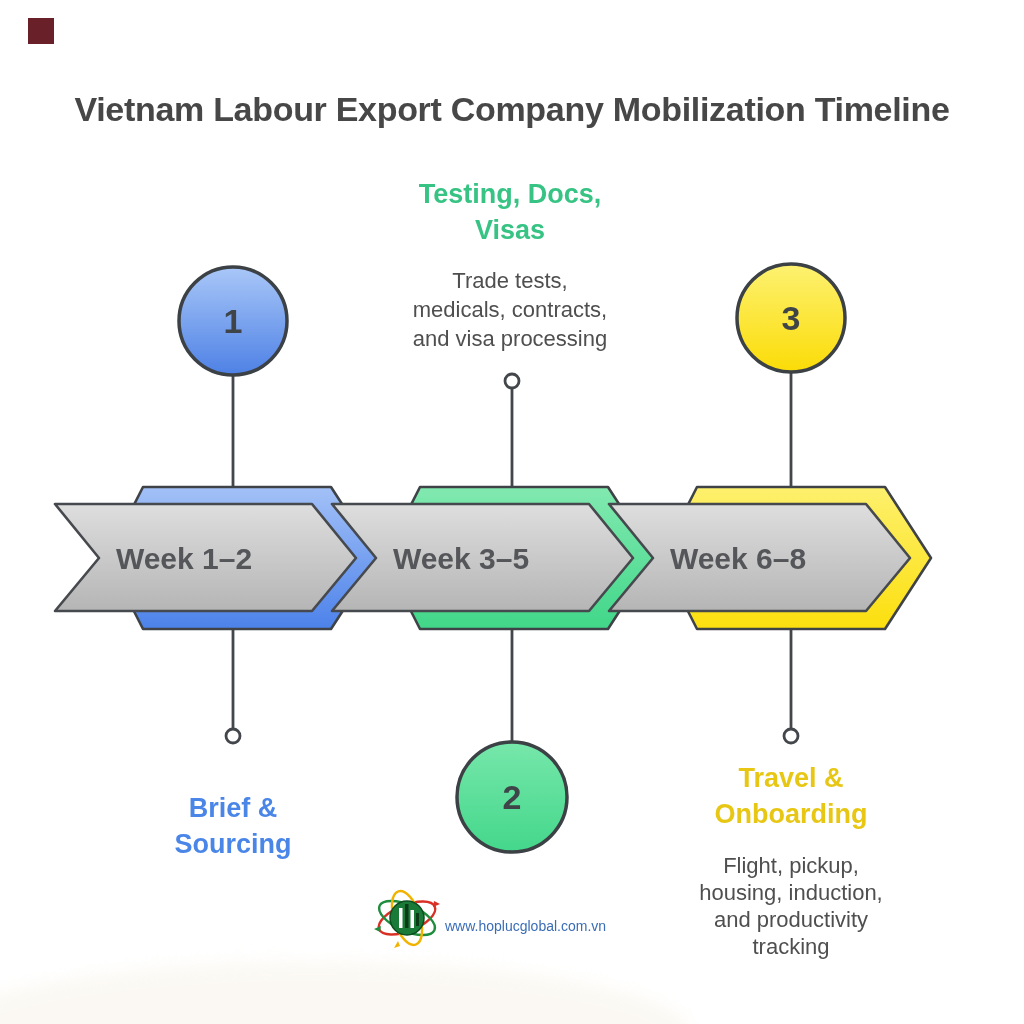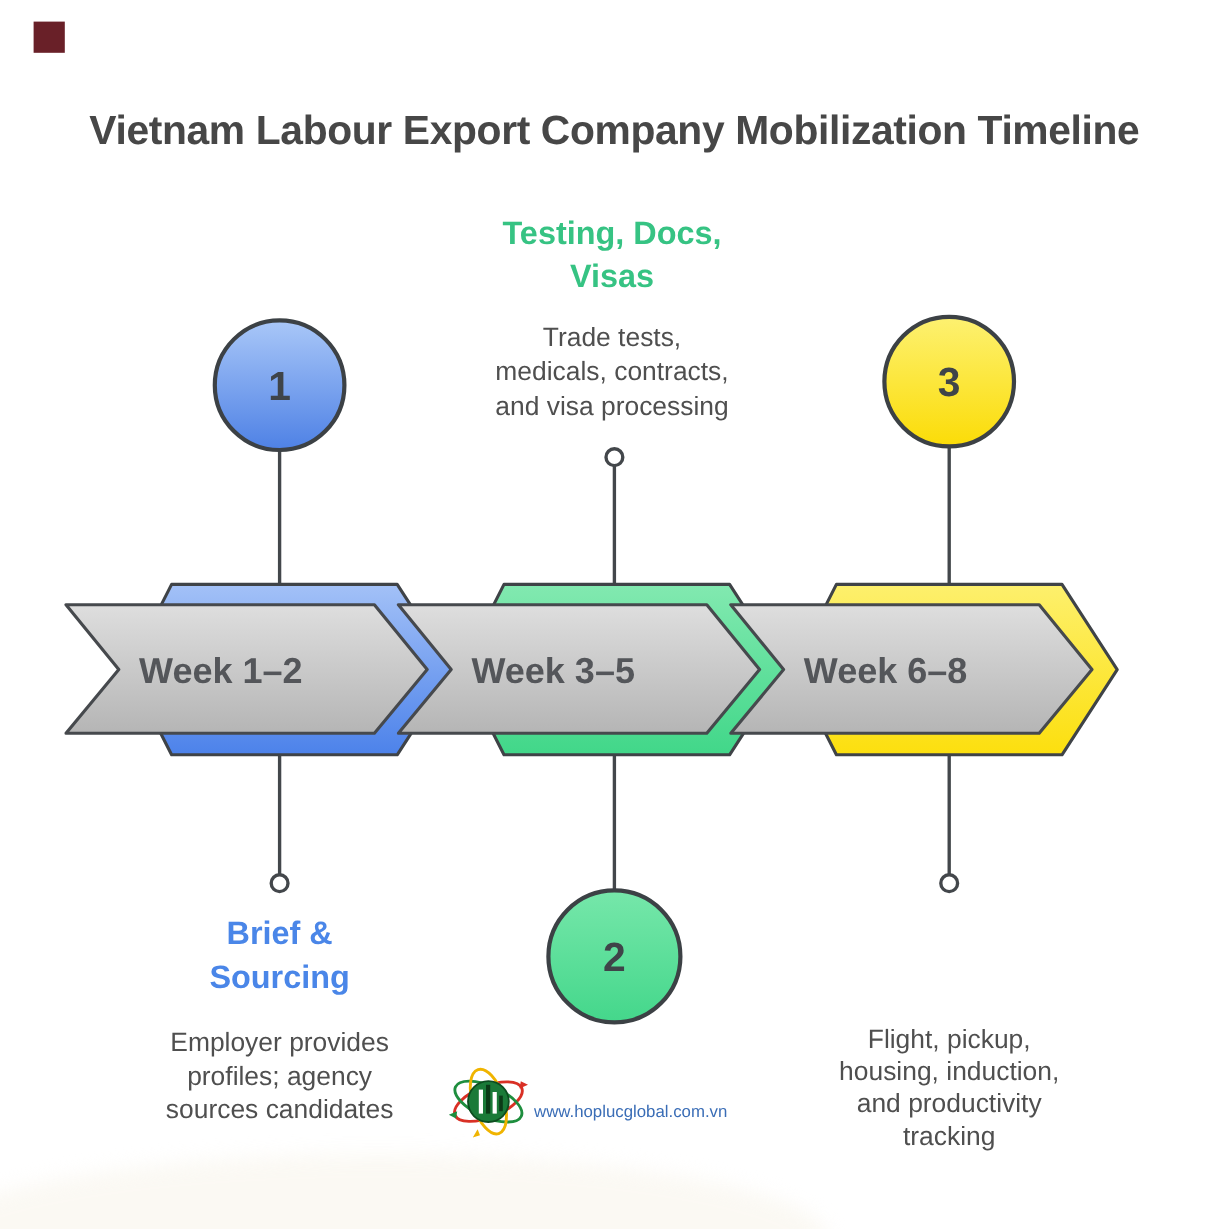--- a/index.html
+++ b/index.html
@@ -13,21 +13,21 @@
     border-radius:50%;filter:blur(8px);z-index:0;}
   #title{left:0;top:80px;width:1024px;text-align:center;font-size:34px;font-weight:bold;
     letter-spacing:-.3px;z-index:2;}
   svg{position:absolute;left:0;top:0;z-index:1;}
   .stage-heading{width:320px;text-align:center;font-size:27px;font-weight:bold;
     line-height:36px;white-space:pre-line;z-index:2;}
   .stage-desc{width:320px;text-align:center;font-size:22px;line-height:29px;
     white-space:pre-line;z-index:2;}
   #heading-2{left:350px;top:166px;}
   #desc-2{left:350px;top:256px;}
-  #heading-1{left:73px;top:750px;}
+  #heading-1{left:73px;top:780px;}
   #desc-1{left:73px;top:845px;line-height:28px;}
   #heading-3{left:631px;top:750px;}
   #desc-3{left:631px;top:842px;line-height:27px;}
   .week-label{font-size:30px;font-weight:bold;}
   .node-number{font-size:34px;font-weight:bold;}
   #logo{left:374px;top:866px;width:290px;height:90px;z-index:2;}
   #logo-icon{position:absolute;left:0;top:4px;}
   #logo-name{position:absolute;left:70px;top:16px;font-size:23px;font-weight:bold;white-space:nowrap;}
   #logo-url{position:absolute;left:71px;top:42px;font-size:14px;white-space:nowrap;}
 </style>
@@ -103,24 +103,23 @@
   </svg>
 
   <div id="desc-2" class="abs stage-desc" style="color: rgb(79, 79, 79);">Trade tests,
 medicals, contracts,
 and visa processing</div>
   <div id="heading-2" class="abs stage-heading" style="color: rgb(54, 195, 131);">Testing, Docs,
 Visas</div>
 
   <div id="heading-1" class="abs stage-heading" style="color: rgb(74, 134, 232);">Brief &amp;
 Sourcing</div>
-  <div id="desc-1" class="abs stage-desc" style="color: rgb(79, 79, 79);">Employer provides
-profiles; agency
-sources candidates</div>
 
+  <div id="heading-3" class="abs stage-heading" style="color: rgb(231, 199, 20);">Travel &amp;
+Onboarding</div>
   <div id="desc-3" class="abs stage-desc" style="color: rgb(79, 79, 79);">Flight, pickup,
 housing, induction,
 and productivity
 tracking</div>
 
   <div id="logo" class="abs">
     <svg id="logo-icon" width="66" height="76" viewBox="0 0 66 76">
       <ellipse cx="33" cy="38" rx="30" ry="13" fill="none" stroke="#d93025" stroke-width="2.4" transform="rotate(-22 33 38)"></ellipse>
       <ellipse cx="33" cy="38" rx="30" ry="13" fill="none" stroke="#1e8e3e" stroke-width="2.4" transform="rotate(24 33 38)"></ellipse>
       <ellipse cx="33" cy="38" rx="28" ry="13" fill="none" stroke="#f0b400" stroke-width="2.4" transform="rotate(72 33 38)"></ellipse>

